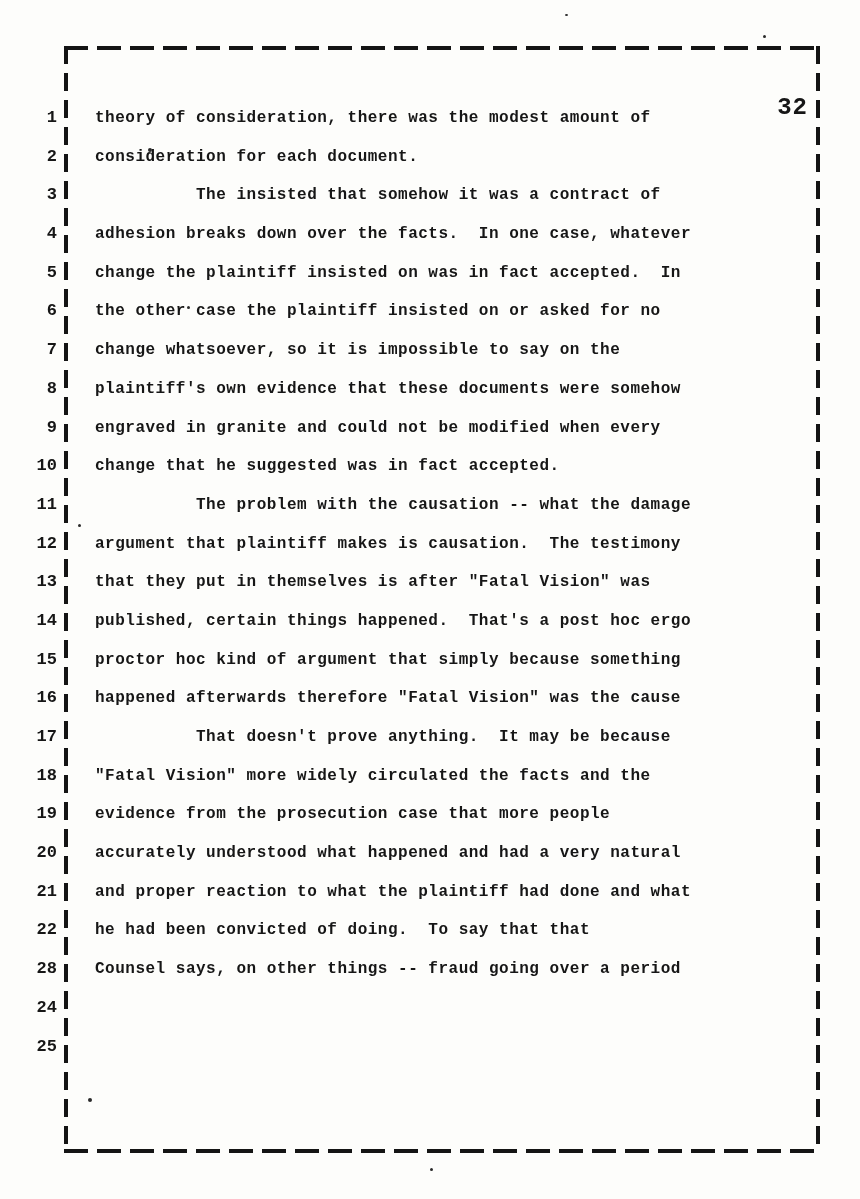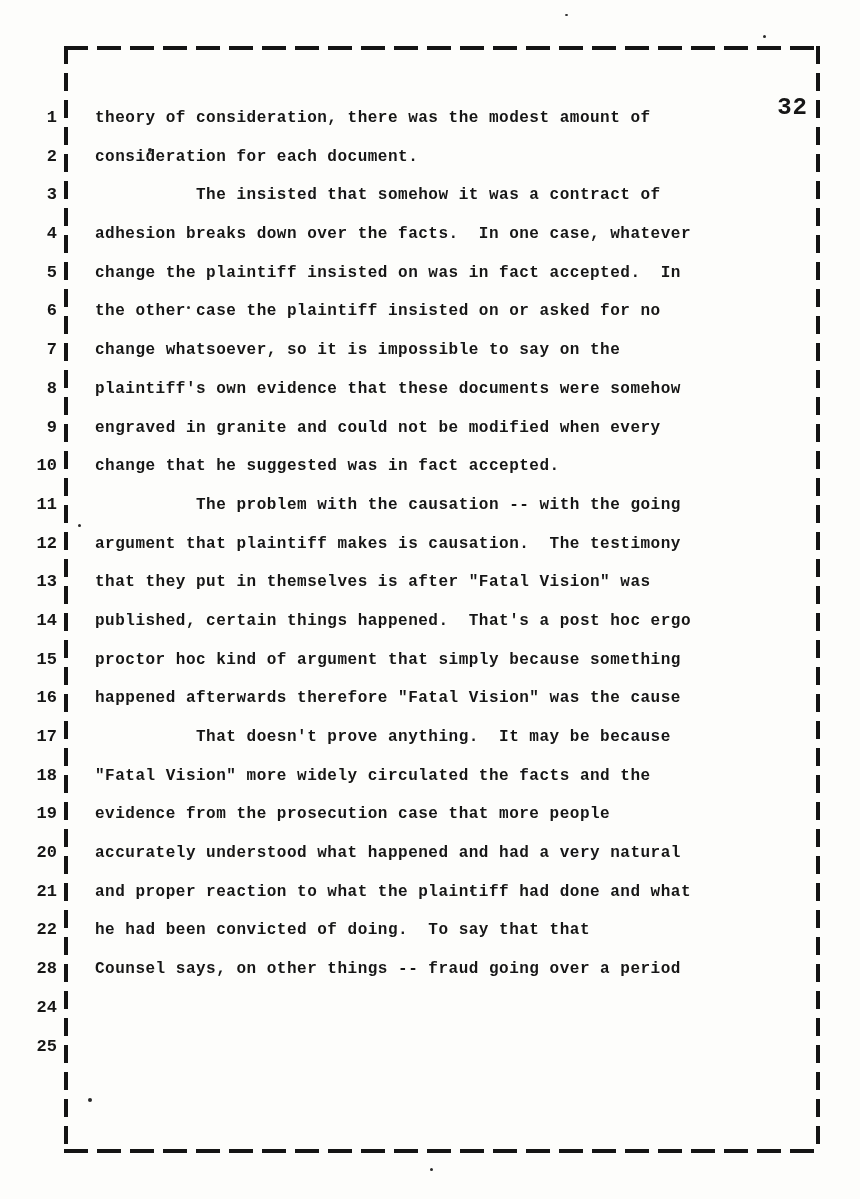--- a/index.html
+++ b/index.html
@@ -137,21 +137,21 @@
     <div class="tl">theory of consideration, there was the modest amount of</div>
     <div class="tl">consideration for each document.</div>
     <div class="tl">          The insisted that somehow it was a contract of</div>
     <div class="tl">adhesion breaks down over the facts.  In one case, whatever</div>
     <div class="tl">change the plaintiff insisted on was in fact accepted.  In</div>
     <div class="tl">the other case the plaintiff insisted on or asked for no</div>
     <div class="tl">change whatsoever, so it is impossible to say on the</div>
     <div class="tl">plaintiff's own evidence that these documents were somehow</div>
     <div class="tl">engraved in granite and could not be modified when every</div>
     <div class="tl">change that he suggested was in fact accepted.</div>
-    <div class="tl">          The problem with the causation -- with the going</div>
+    <div class="tl">          The problem with the causation -- what the damage</div>
     <div class="tl">argument that plaintiff makes is causation.  The testimony</div>
     <div class="tl">that they put in themselves is after "Fatal Vision" was</div>
     <div class="tl">published, certain things happened.  That's a post hoc ergo</div>
     <div class="tl">proctor hoc kind of argument that simply because something</div>
     <div class="tl">happened afterwards therefore "Fatal Vision" was the cause</div>
     <div class="tl">          That doesn't prove anything.  It may be because</div>
     <div class="tl">"Fatal Vision" more widely circulated the facts and the</div>
     <div class="tl">evidence from the prosecution case that more people</div>
     <div class="tl">accurately understood what happened and had a very natural</div>
     <div class="tl">and proper reaction to what the plaintiff had done and what</div>

